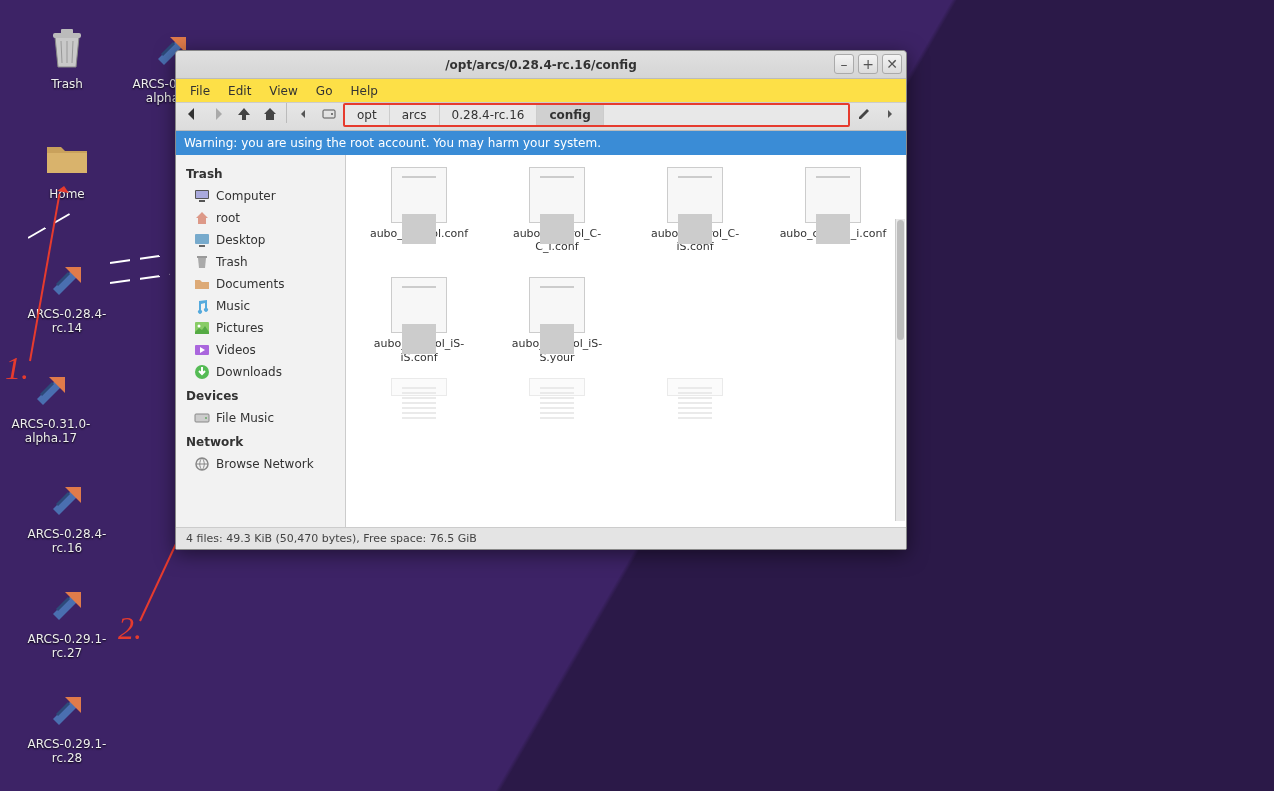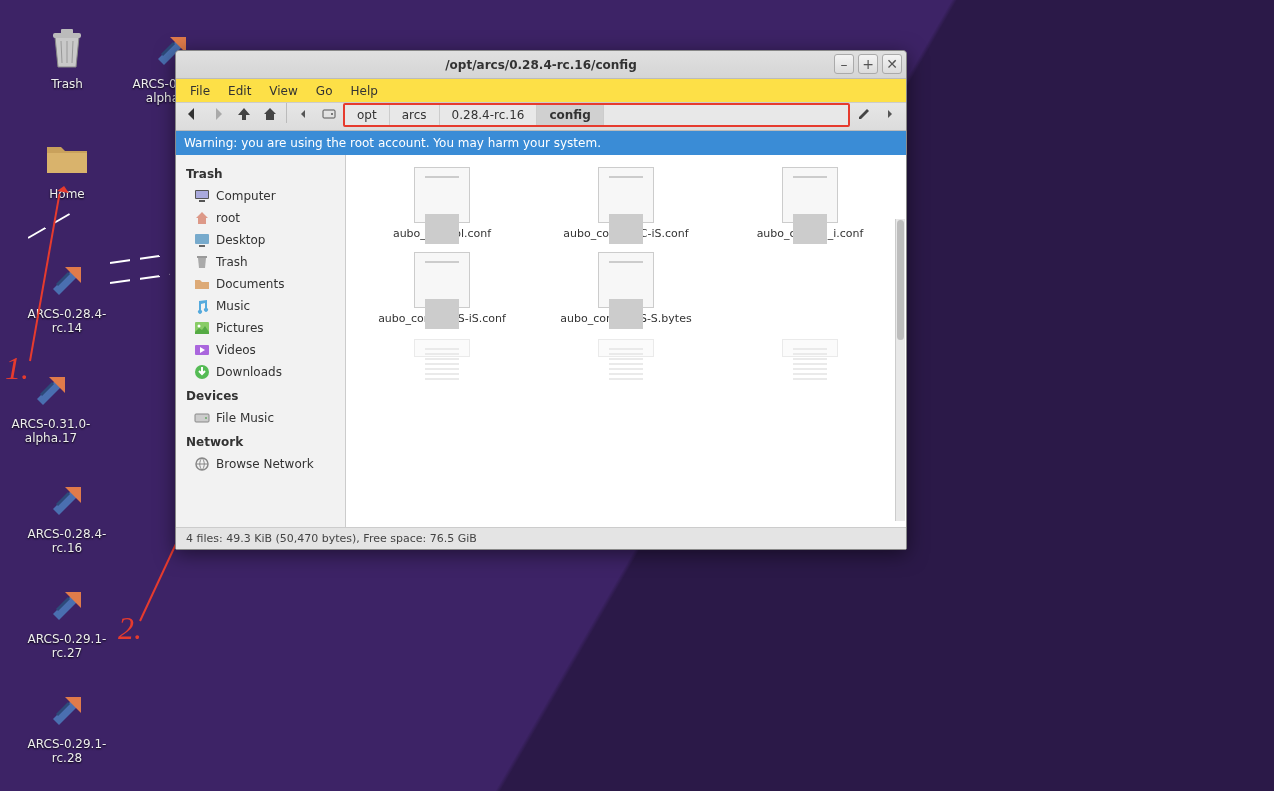--- a/index.html
+++ b/index.html
@@ -36,21 +36,21 @@
 
   .warnbar { height: 24px; background: #3a8cd6; color: #fff; font-size: 12px; display: flex; align-items: center; padding: 0 8px; }
 
   .body { flex: 1; display: flex; min-height: 0; }
   .sidebar { width: 170px; background: #f2f2f2; border-right: 1px solid #ccc; padding: 6px 4px; overflow: auto; }
   .side-head { font-weight: bold; color: #333; font-size: 12px; padding: 6px 6px 4px; }
   .side-item { display: flex; align-items: center; gap: 6px; padding: 3px 6px 3px 14px; color: #333; font-size: 12px; cursor: pointer; border-radius: 2px; }
   .side-item .si { width: 16px; height: 16px; display: flex; align-items: center; justify-content: center; color: #666; }
 
   .filepane { flex: 1; background: #fff; overflow: auto; padding: 8px 4px; }
-  .file-grid { display: grid; grid-template-columns: repeat(3, 1fr); gap: 4px 0; }
+  .file-grid { display: grid; grid-template-columns: repeat(4, 1fr); gap: 16px 0; }
   .file-item { text-align: center; padding: 4px; cursor: pointer; border-radius: 3px; }
   .file-icon { width: 56px; height: 56px; margin: 0 auto 4px; background: #f7f7f7; border: 1px solid #ccc; position: relative; }
   .file-icon::before { content: ""; position: absolute; inset: 8px 10px; border-top: 2px solid #ccc; box-shadow: 0 5px 0 #ccc, 0 10px 0 #ccc, 0 15px 0 #ccc, 0 20px 0 #ccc, 0 25px 0 #ccc, 0 30px 0 #ccc; }
   .file-name { font-size: 11px; color: #333; line-height: 1.2; word-break: break-word; padding: 0 4px; }
 
   .scrollbar-fake { position:absolute; right:1px; top:168px; bottom:28px; width:10px; background:#e8e8e8; border-left:1px solid #ccc;}
   .scrollbar-thumb { position:absolute; left:1px; right:1px; top:1px; height: 120px; background:#bdbdbd; border-radius: 5px; }
 
   .statusbar { height: 22px; background: #e4e4e4; border-top: 1px solid #ccc; display: flex; align-items: center; padding: 0 10px; font-size: 11px; color: #444; }
 
@@ -351,33 +351,37 @@
       </div>
 
       <div class="filepane">
         <div class="file-grid" id="file-grid">
             <div class="file-item">
               <div class="file-icon"></div>
               <div class="file-name">aubo_control.conf</div>
             </div>
             <div class="file-item">
               <div class="file-icon"></div>
+              <div class="file-name">aubo_control_C-C_i.conf</div>
+            </div>
+            <div class="file-item">
+              <div class="file-icon"></div>
               <div class="file-name">aubo_control_C-iS.conf</div>
             </div>
             <div class="file-item">
               <div class="file-icon"></div>
               <div class="file-name">aubo_control_i.conf</div>
             </div>
             <div class="file-item">
               <div class="file-icon"></div>
               <div class="file-name">aubo_control_iS-iS.conf</div>
             </div>
             <div class="file-item">
               <div class="file-icon"></div>
-              <div class="file-name">aubo_control_iS-S.bytes</div>
+              <div class="file-name">aubo_control_iS-S.your</div>
             </div>
           </div>
         <div class="file-grid" style="margin-top:6px; opacity:.4;">
           <div class="file-item">
               <div class="file-icon" style="height:18px;"></div>
             </div>
           <div class="file-item">
               <div class="file-icon" style="height:18px;"></div>
             </div>
           <div class="file-item">

